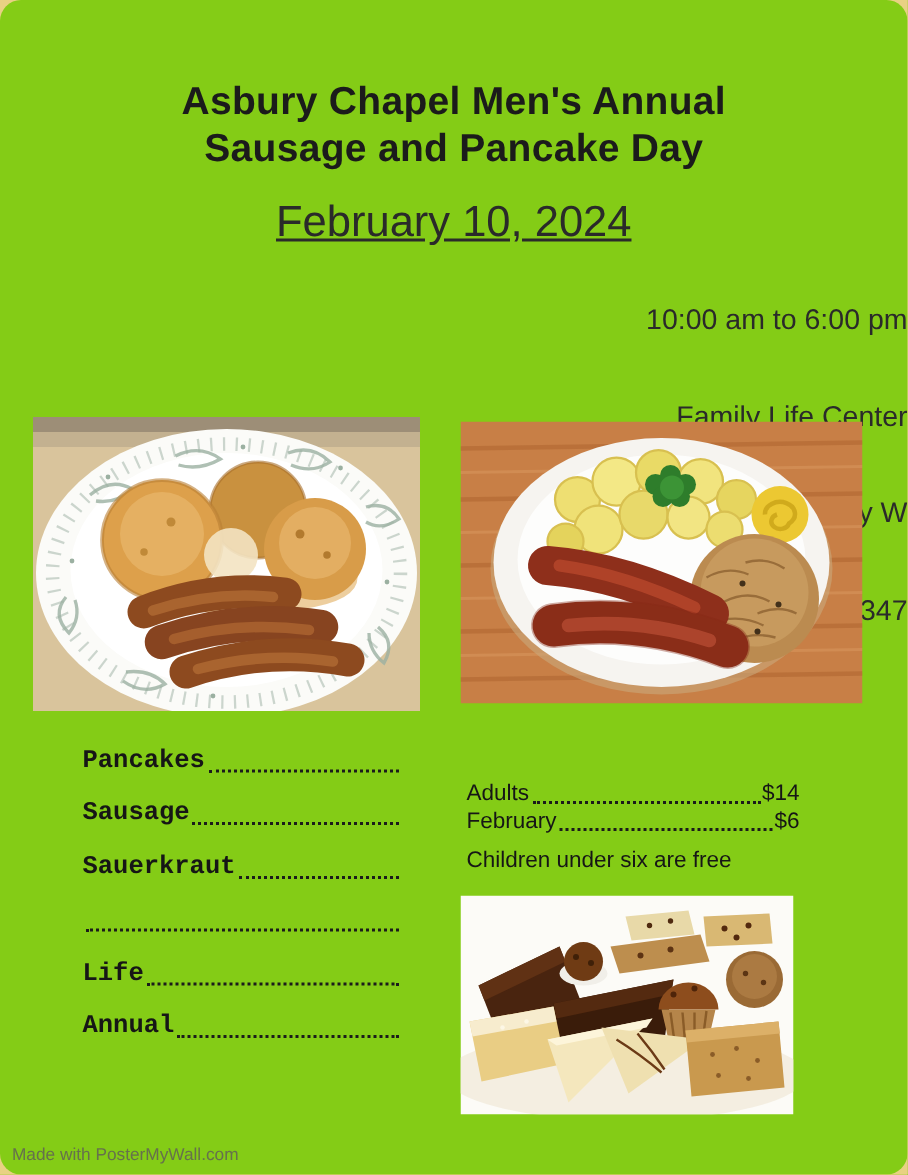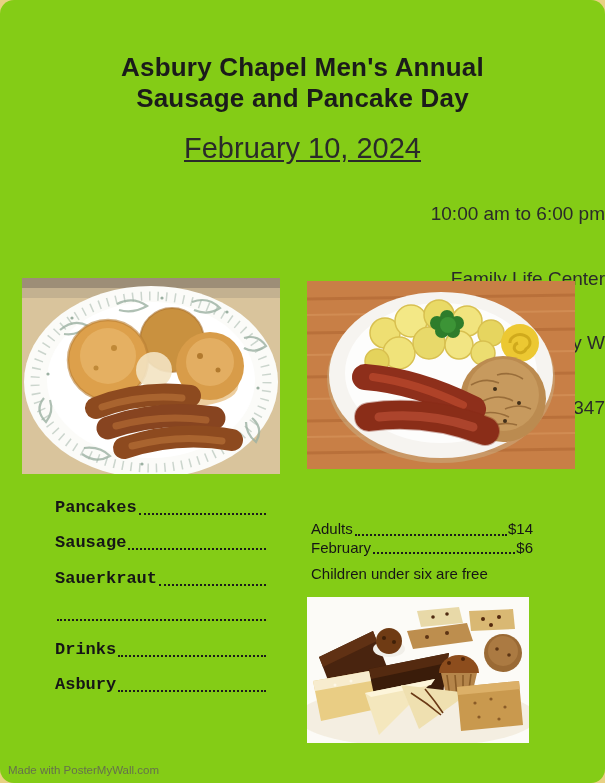--- a/index.html
+++ b/index.html
@@ -257,25 +257,25 @@
       <span class="leader-dots"></span>
     </div>
     <div class="menu-row">
       <span class="menu-label">Sauerkraut</span>
       <span class="leader-dots"></span>
     </div>
     <div class="menu-row">
       <span class="leader-dots"></span>
     </div>
     <div class="menu-row">
-      <span class="menu-label">Drinks</span>
-      <span class="leader-dots"></span>
-    </div>
-    <div class="menu-row">
-      <span class="menu-label">Asbury</span>
+      <span class="menu-label">Life</span>
+      <span class="leader-dots"></span>
+    </div>
+    <div class="menu-row">
+      <span class="menu-label">Annual</span>
       <span class="leader-dots"></span>
     </div>
   </div>
 
   <div class="pricing">
     <div class="price-row">
       <span class="price-label">Adults</span>
       <span class="leader-dots"></span>
       <span class="price-value">$14</span>
     </div>

